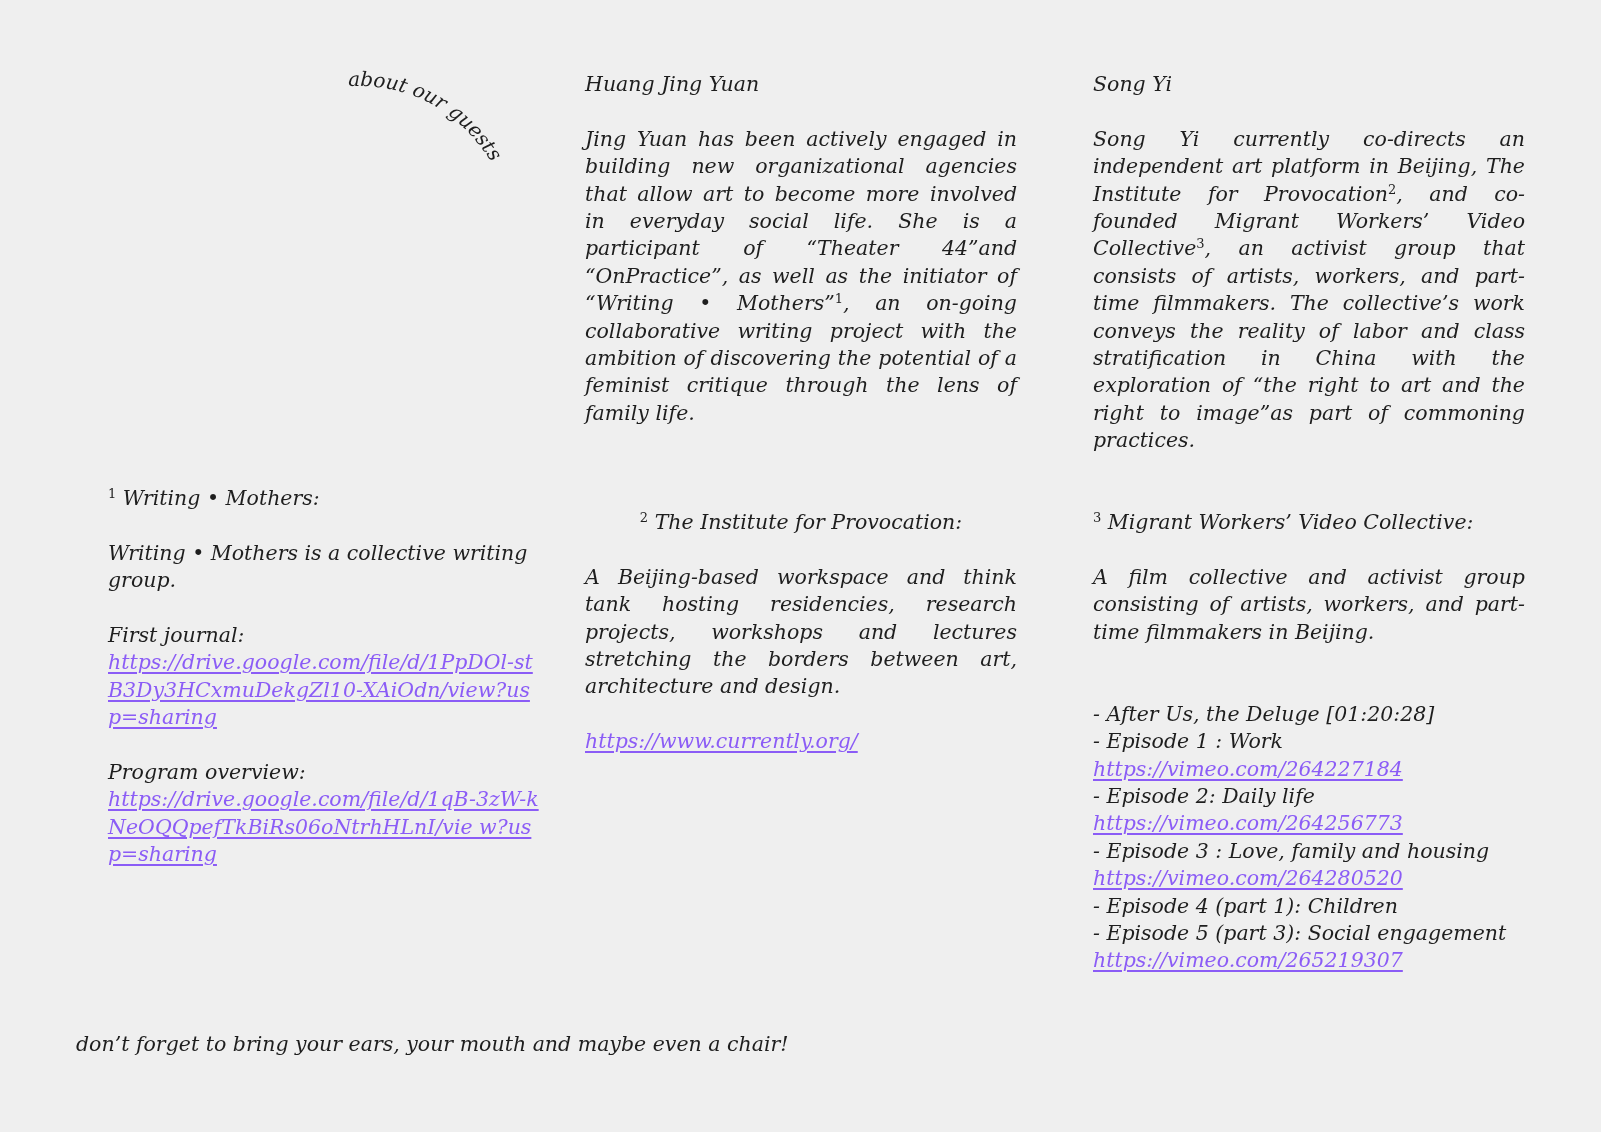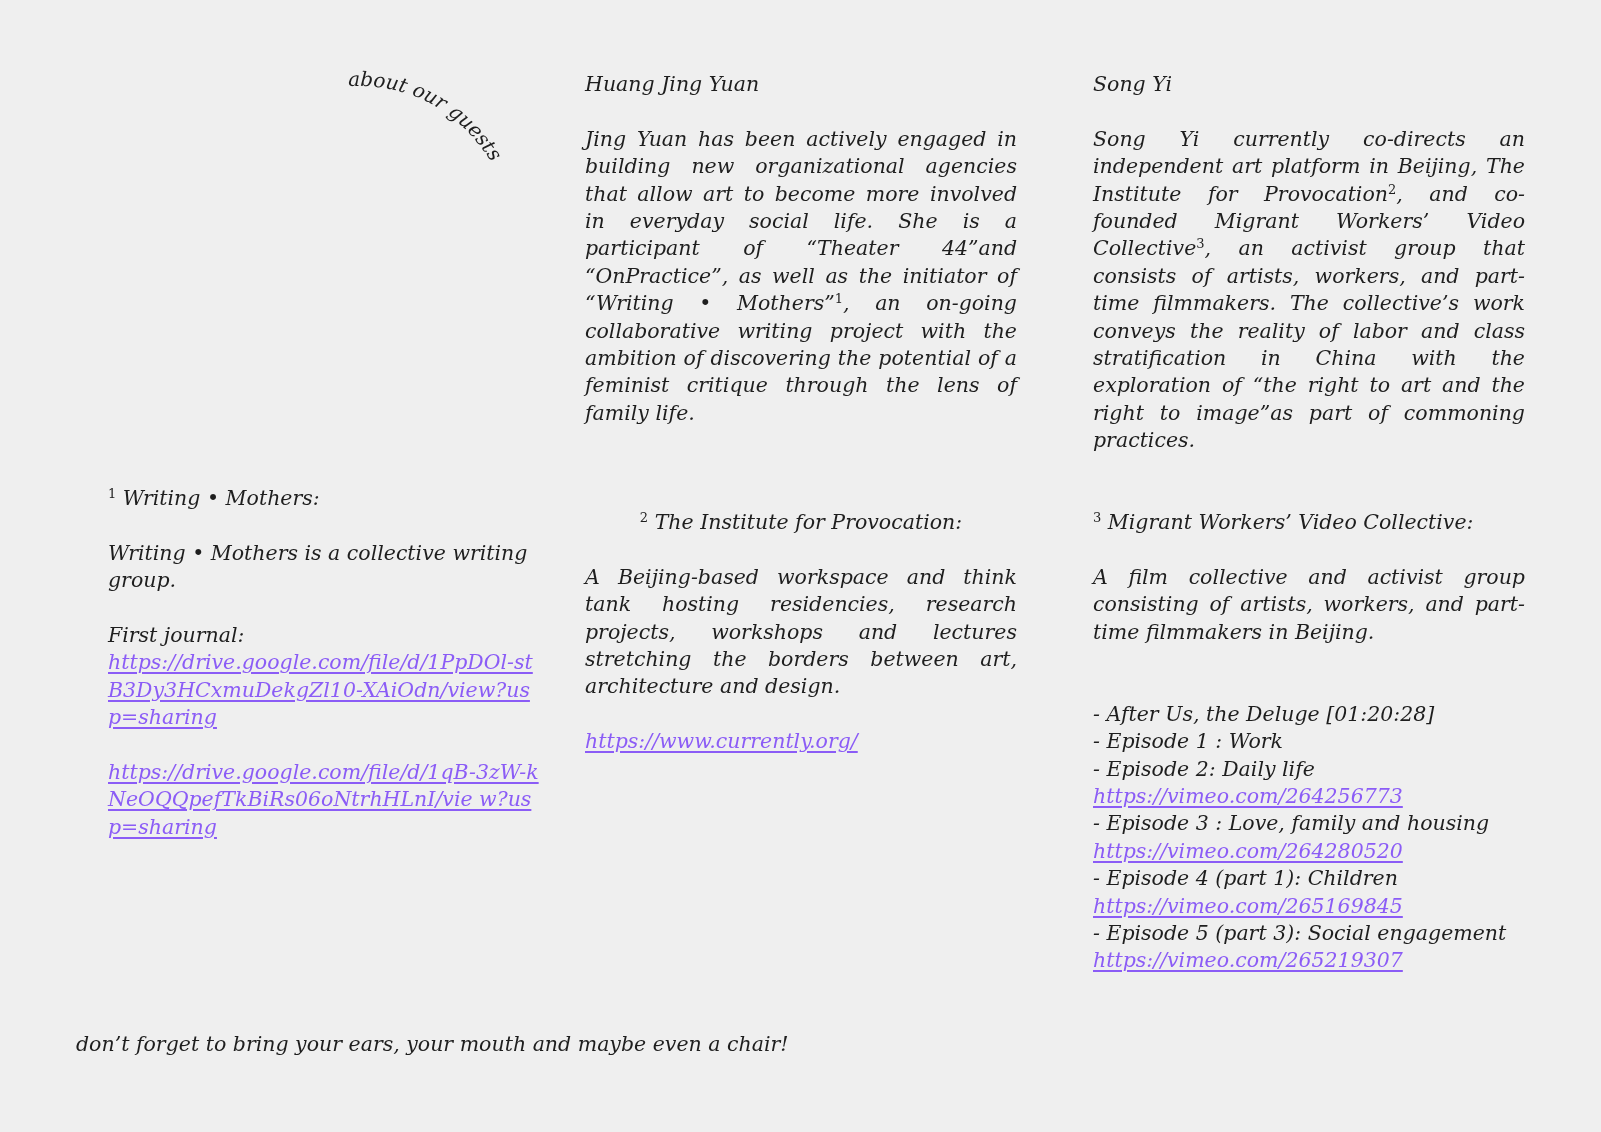--- a/index.html
+++ b/index.html
@@ -96,44 +96,45 @@
 </div>
 
 <div class="col" style="left:76px; top:485px;margin-left:32px;">
   <p class="heading"><sup>1</sup> <span>Writing • Mothers:</span></p>
   <div class="gap"></div>
   <p>Writing • Mothers is a collective writing group.</p>
   <div class="gap"></div>
   <p>First journal:</p>
   <a class="link" href="#">https://drive.google.com/file/d/1PpDOl-stB3Dy3HCxmuDekgZl10-XAiOdn/view?usp=sharing</a>
   <div class="gap"></div>
+  <p>Program overview:</p>
   <a class="link" href="#">https://drive.google.com/file/d/1qB-3zW-kNeOQQpefTkBiRs06oNtrhHLnI/vie w?usp=sharing</a>
 </div>
 
 <div class="col justify" style="left:585px; top:509px;">
   <p class="heading" style="text-align:center;"><sup>2</sup> <span>The Institute for Provocation:</span></p>
   <div class="gap"></div>
   <p>A Beijing-based workspace and think tank hosting residencies, research projects, workshops and lectures stretching the borders between art, architecture and design.</p>
   <div class="gap"></div>
   <a class="link" href="#" style="display:inline;">https://www.currently.org/</a>
 </div>
 
 <div class="col" style="left:1093px; top:509px;">
   <p class="heading"><sup>3</sup> <span>Migrant Workers’ Video Collective:</span></p>
   <div class="gap"></div>
   <p class="justify">A film collective and activist group consisting of artists, workers, and part-time filmmakers in Beijing.</p>
   <div class="gap"></div>
   <div class="gap"></div>
   <div class="film-list">
     <p>- After Us, the Deluge [01:20:28]</p>
     <p>- Episode 1 : Work</p>
+    <a class="link" href="#" style="display:inline-block;">https://vimeo.com/264227184</a>
     <p>- Episode 2: Daily life</p>
     <a class="link" href="#" style="display:inline-block;">https://vimeo.com/264256773</a>
     <p>- Episode 3 : Love, family and housing</p>
     <a class="link" href="#" style="display:inline-block;">https://vimeo.com/264280520</a>
     <p>- Episode 4 (part 1): Children</p>
-    <a class="link" href="#" style="display:inline-block;">https://vimeo.com/265169845</a>
     <p>- Episode 5 (part 3): Social engagement</p>
     <a class="link" href="#" style="display:inline-block;">https://vimeo.com/265219307</a>
   </div>
 </div>
 
 <p class="footer-note" style="margin:0;">don’t forget to bring your ears, your mouth and maybe even a chair!</p>
 
 </body></html>

